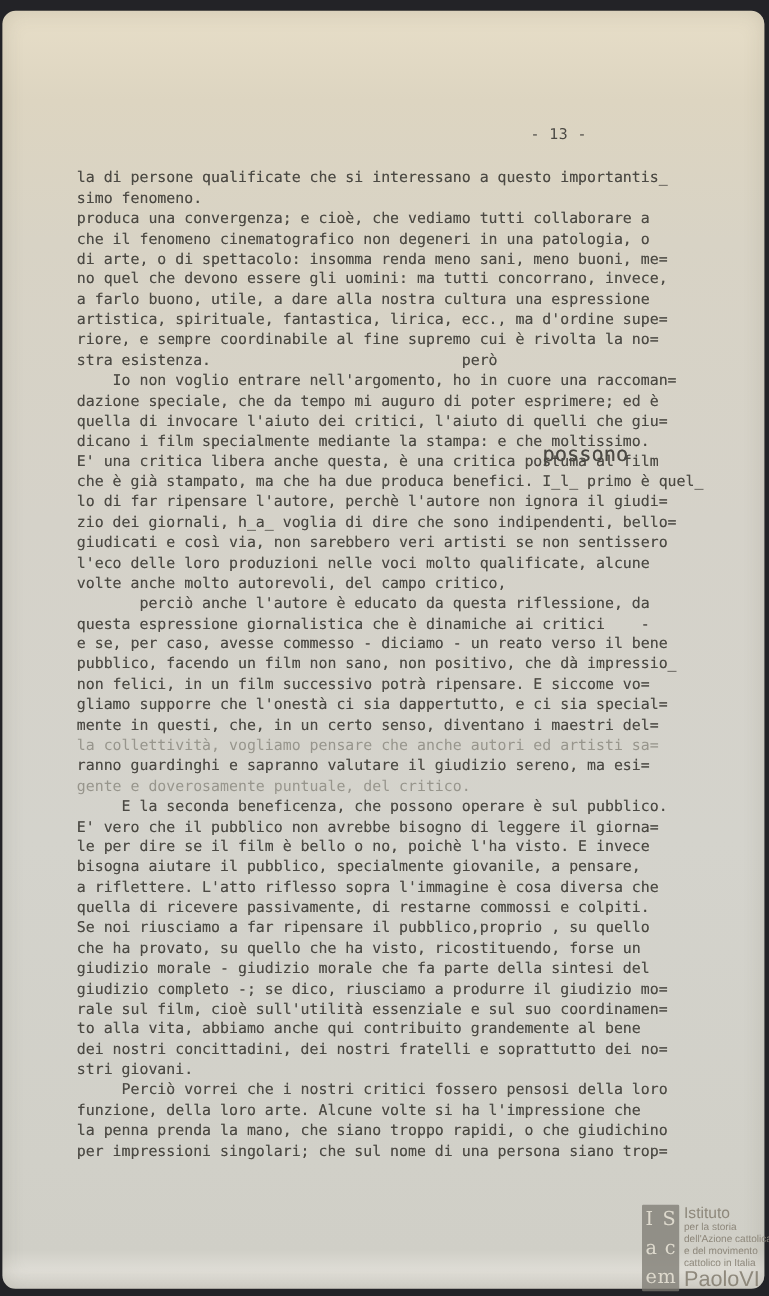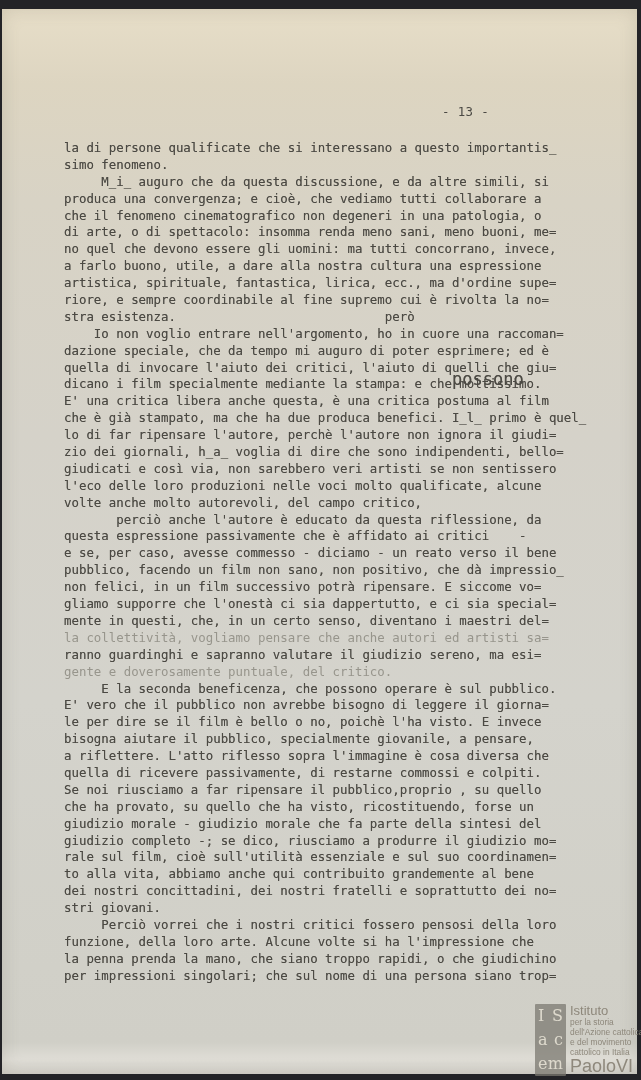--- a/index.html
+++ b/index.html
@@ -1,21 +1,21 @@
 <!DOCTYPE html>
 <html><head>
 <meta charset="utf-8">
 <style>
   html,body{margin:0;padding:0;background:#1d1d20;}
   .frame{position:relative;width:641px;height:1080px;background:#232327;overflow:hidden;
          font-family:"DejaVu Sans Mono","Liberation Mono",monospace;}
   .paper{position:absolute;top:9px;left:2px;right:4px;bottom:6px;
          background:linear-gradient(180deg,#e7dec8 0%,#ddd5c1 7%,#d8d3c5 18%,#d5d2c9 40%,
                     #d4d3cc 65%,#d1d0c8 90%,#d0cfc7 97%,#dfddd6 98.6%,#d6d4cd 100%);
-         box-shadow:inset 0 0 18px rgba(95,88,70,.18);}
+         box-shadow:inset 0 0 18px rgba(95,88,70,.18);border-radius:11px;}
   .pagenum{position:absolute;left:440px;top:95px;font-size:12.4px;color:#4b4944;
            white-space:pre;letter-spacing:.4px;}
   .textblock{position:absolute;left:62px;top:131px;width:530px;}
   .line{white-space:pre;font-size:12.4px;line-height:16.9px;height:16.9px;color:#4b4943;
         text-shadow:0 0 .5px rgba(75,73,67,.55);}
   .line.faint{color:#97958c;text-shadow:none;}
   .insert{position:absolute;left:450px;top:360px;font-size:17px;color:#4b4943;
           white-space:pre;text-shadow:0 0 .5px rgba(75,73,67,.55);}
   .watermark{position:absolute;left:533px;top:995px;display:flex;gap:4px;}
   .wm-box{width:31px;height:72px;background:rgba(123,120,112,.74);border-radius:1px;
@@ -33,42 +33,41 @@
 <body>
 
 <div class="frame">
   <div class="paper">
 
     <div class="pagenum">- 13 -</div>
 
     <div class="textblock">
         <div class="line">la di persone qualificate che si interessano a questo importantis̲</div>
         <div class="line">simo fenomeno.</div>
-        <div class="line">     M̲i̲ auguro che da questa discussione, e da altre simili, si</div>
         <div class="line">produca una convergenza; e cioè, che vediamo tutti collaborare a</div>
         <div class="line">che il fenomeno cinematografico non degeneri in una patologia, o</div>
         <div class="line">di arte, o di spettacolo: insomma renda meno sani, meno buoni, me=</div>
         <div class="line">no quel che devono essere gli uomini: ma tutti concorrano, invece,</div>
         <div class="line">a farlo buono, utile, a dare alla nostra cultura una espressione</div>
         <div class="line">artistica, spirituale, fantastica, lirica, ecc., ma d'ordine supe=</div>
         <div class="line">riore, e sempre coordinabile al fine supremo cui è rivolta la no=</div>
         <div class="line">stra esistenza.                            però</div>
         <div class="line">    Io non voglio entrare nell'argomento, ho in cuore una raccoman=</div>
         <div class="line">dazione speciale, che da tempo mi auguro di poter esprimere; ed è</div>
         <div class="line">quella di invocare l'aiuto dei critici, l'aiuto di quelli che giu=</div>
         <div class="line">dicano i film specialmente mediante la stampa: e che moltissimo.</div>
         <div class="line">E' una critica libera anche questa, è una critica postuma al film</div>
         <div class="line">che è già stampato, ma che ha due produca benefici. I̲l̲ primo è quel̲</div>
         <div class="line">lo di far ripensare l'autore, perchè l'autore non ignora il giudi=</div>
         <div class="line">zio dei giornali, h̲a̲ voglia di dire che sono indipendenti, bello=</div>
         <div class="line">giudicati e così via, non sarebbero veri artisti se non sentissero</div>
         <div class="line">l'eco delle loro produzioni nelle voci molto qualificate, alcune</div>
         <div class="line">volte anche molto autorevoli, del campo critico,</div>
         <div class="line">       perciò anche l'autore è educato da questa riflessione, da</div>
-        <div class="line">questa espressione passivamente che è affidato ai critici    -</div>
+        <div class="line">questa espressione giornalistica che è dinamiche ai critici    -</div>
         <div class="line">e se, per caso, avesse commesso - diciamo - un reato verso il bene</div>
         <div class="line">pubblico, facendo un film non sano, non positivo, che dà impressio̲</div>
         <div class="line">non felici, in un film successivo potrà ripensare. E siccome vo=</div>
         <div class="line">gliamo supporre che l'onestà ci sia dappertutto, e ci sia special=</div>
         <div class="line">mente in questi, che, in un certo senso, diventano i maestri del=</div>
         <div class="line faint">la collettività, vogliamo pensare che anche autori ed artisti sa=</div>
         <div class="line">ranno guardinghi e sapranno valutare il giudizio sereno, ma esi=</div>
         <div class="line faint">gente e doverosamente puntuale, del critico.</div>
         <div class="line">     E la seconda beneficenza, che possono operare è sul pubblico.</div>
         <div class="line">E' vero che il pubblico non avrebbe bisogno di leggere il giorna=</div>

